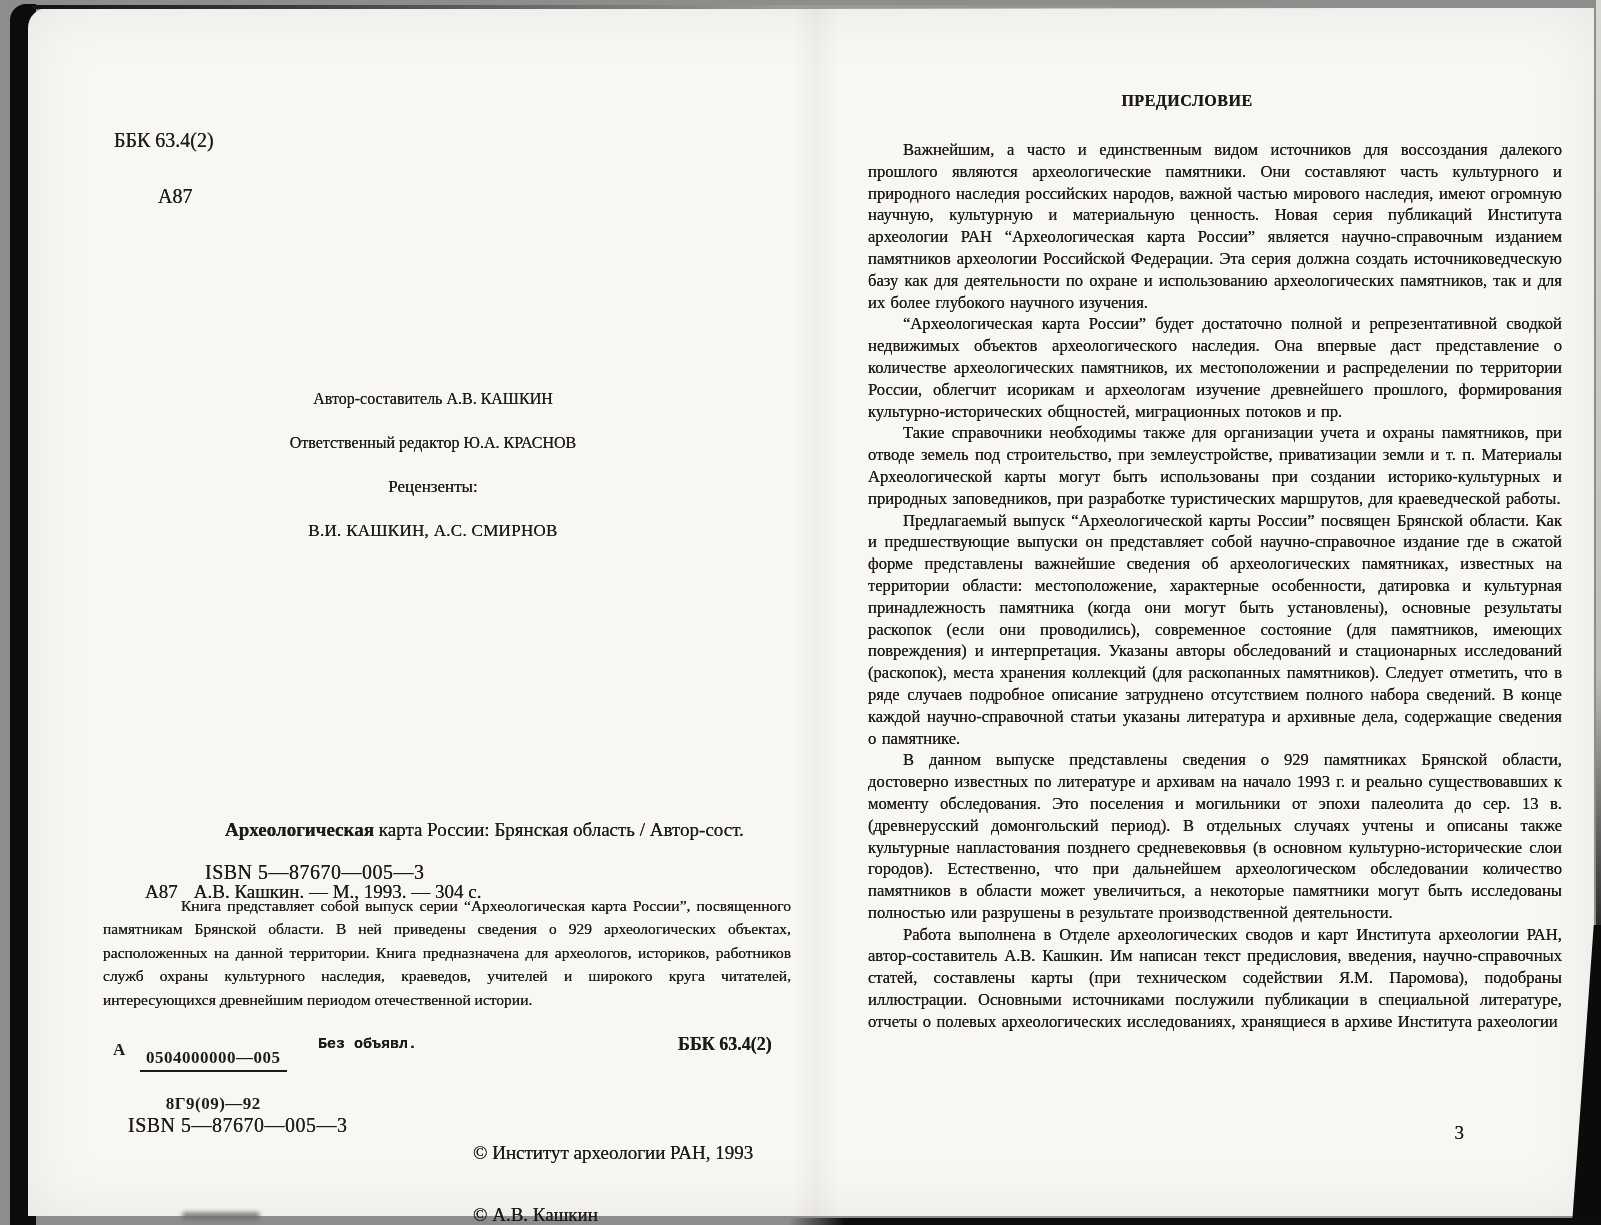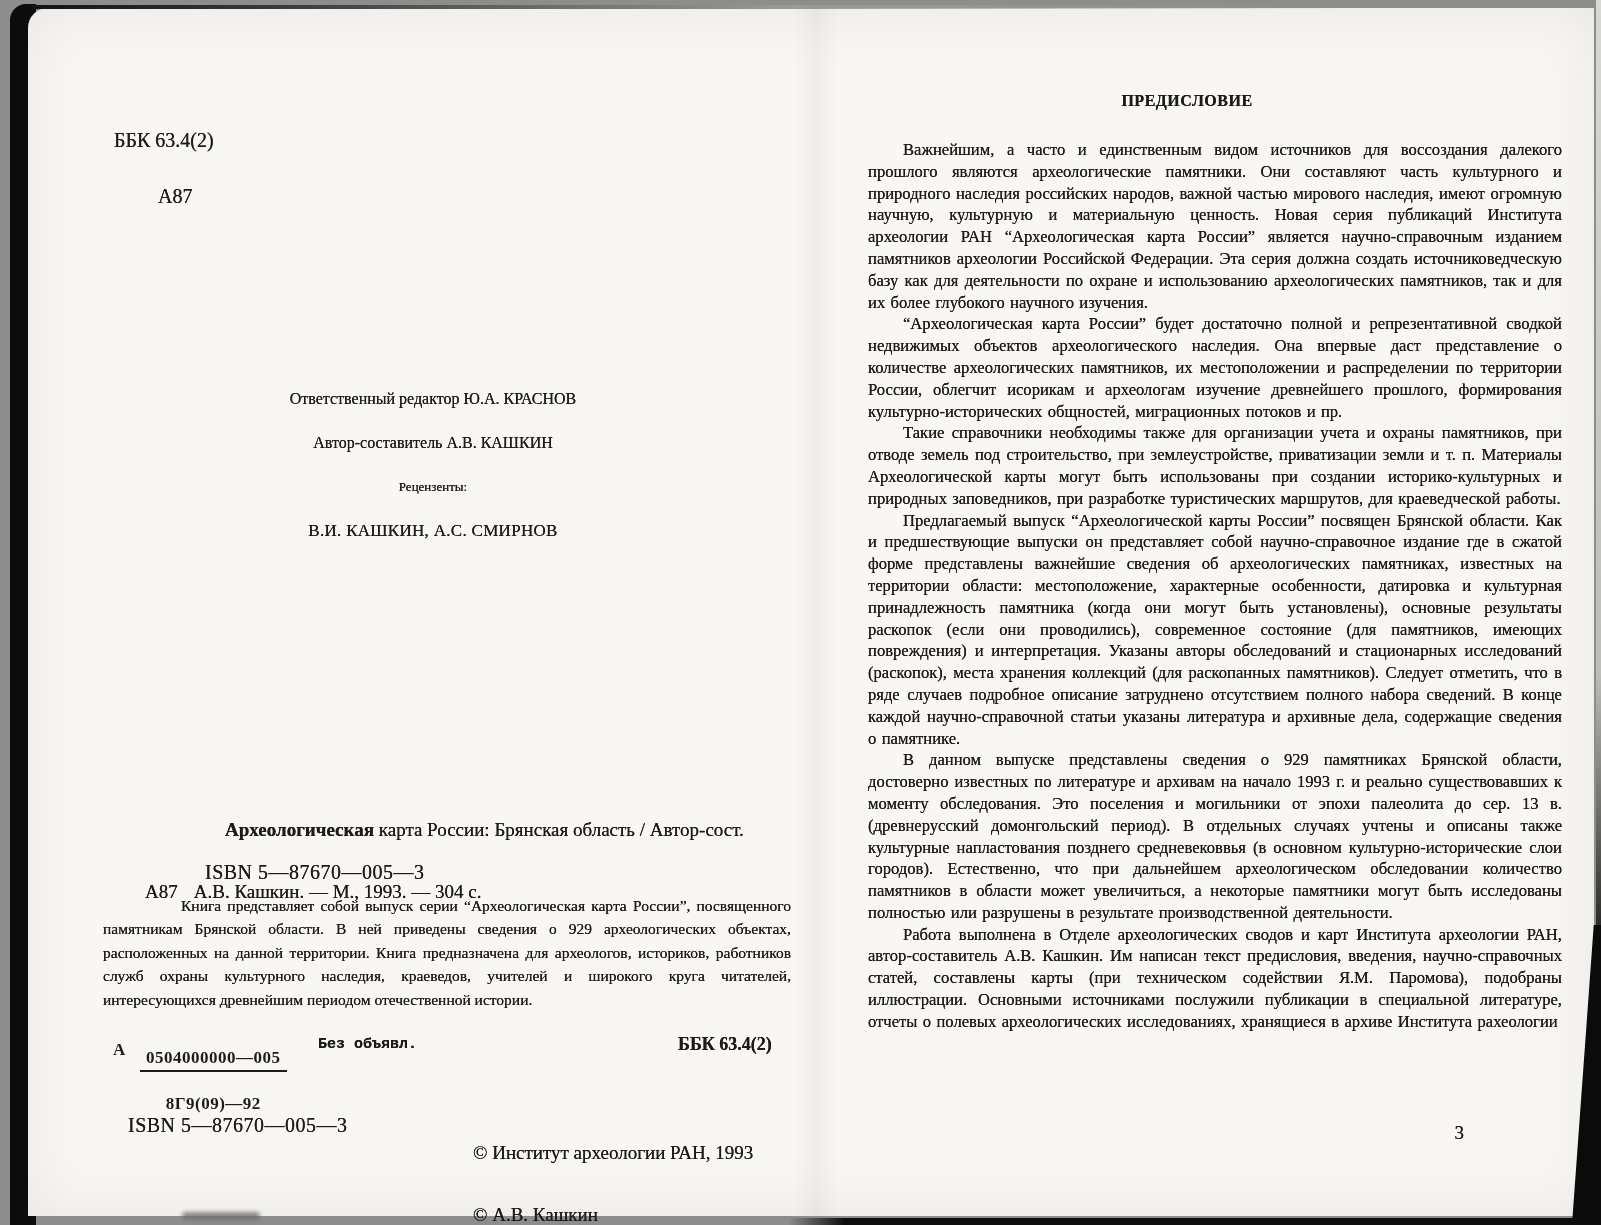--- a/index.html
+++ b/index.html
@@ -47,21 +47,21 @@
     background:linear-gradient(to right,rgba(0,0,0,0) 0%,rgba(90,85,75,.06) 50%,rgba(0,0,0,0) 100%);
   }
   .txt{position:absolute;white-space:pre-line;}
   .thick{text-shadow:0 0 .4px currentColor;}
 
   
   .bbk-block{left:114px;top:98px;font-size:20px;line-height:28px;}
   .bbk-code{padding-left:44px;}
   .credits{left:228px;top:366px;width:410px;text-align:center;
     font-size:16px;line-height:22px;}
-  .credits .reviewers{font-size:13px;}
+  .credits .reviewers{font-size:17px;}
   .credits .names{font-size:17px;letter-spacing:.3px;}
   .catalog{left:145px;top:783px;width:660px;font-size:19px;line-height:31px;}
   .catalog-line1{padding-left:80px;}
   .catalog-label{margin-right:16px;}
   .bold{font-weight:bold;}
   .isbn-center{left:205px;top:861px;font-size:20px;letter-spacing:.5px;}
   .annotation{left:103px;top:894px;width:688px;font-size:15.5px;line-height:23.4px;
     text-align:justify;text-indent:78px;white-space:normal;}
   .imprint-prefix{left:113px;top:1040px;font-size:17px;font-weight:bold;}
   .fraction{left:140px;top:1028px;font-size:17px;font-weight:bold;text-align:center;}
@@ -93,22 +93,22 @@
   <div class="edge-bottom-line"></div>
   <div class="smudge-bottom"></div>
 
   <div>
     <div class="txt bbk-block thick">
       <div>ББК 63.4(2)</div>
       <div class="bbk-code">А87</div>
     </div>
 
     <div class="txt credits thick">
+      <div>Автор-составитель А.В. КАШКИН</div>
       <div>Ответственный редактор Ю.А. КРАСНОВ</div>
-      <div>Автор-составитель А.В. КАШКИН</div>
       <div class="reviewers">Рецензенты:</div>
       <div class="names">В.И. КАШКИН, А.С. СМИРНОВ</div>
     </div>
 
     <div class="txt catalog thick">
       <div class="catalog-line1"><span class="bold">Археологическая</span><span> карта России: Брянская область / Автор-сост.</span></div>
       <div><span class="catalog-label">А87</span><span>А.В. Кашкин. — М., 1993. — 304 с.</span></div>
     </div>
 
     <div class="txt isbn-center thick">ISBN 5—87670—005—3</div>

